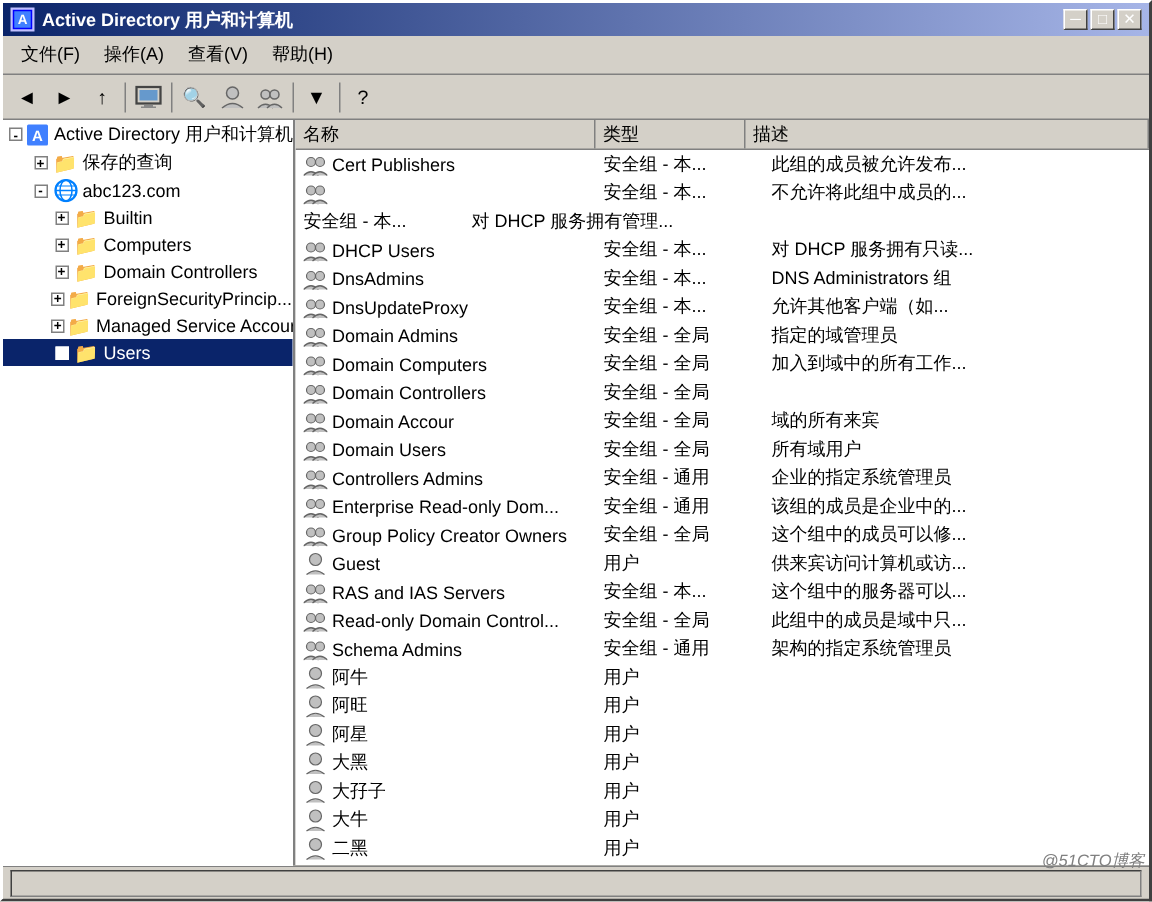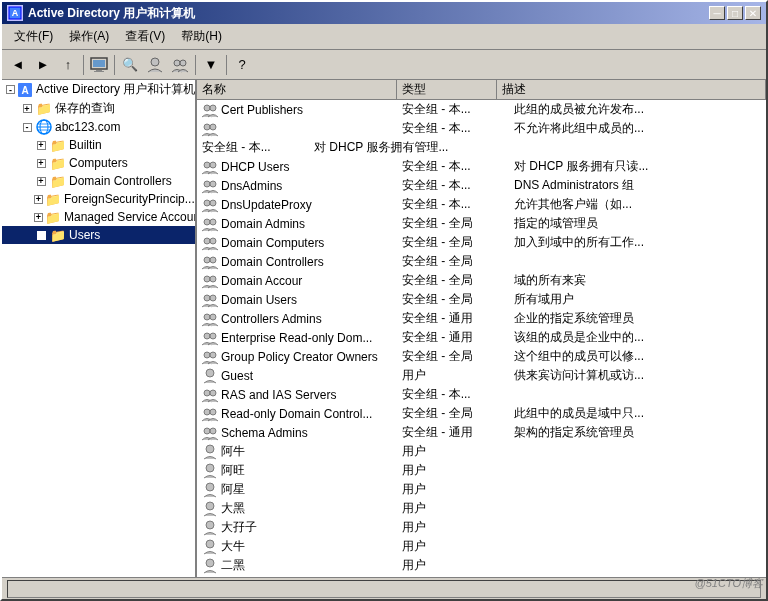--- a/index.html
+++ b/index.html
@@ -238,21 +238,21 @@
       border-top-color: #404040;
       border-left-color: #404040;
       padding: 1px 4px;
       font-size: 11px;
       height: 18px;
       display: flex;
       align-items: center;
     }
     .watermark {
       position: fixed;
-      bottom: 10px;
+      bottom: 20px;
       right: 5px;
       font-size: 11px;
       color: #808080;
       font-style: italic;
     }
     
     ::-webkit-scrollbar { width: 16px; height: 16px; }
     ::-webkit-scrollbar-track { background: #d4d0c8; }
     ::-webkit-scrollbar-thumb { background: #c0c0c0; border: 1px solid #808080; }
   </style>
@@ -633,20 +633,21 @@
                 <svg width="16" height="16" viewBox="0 0 16 16">
         <circle cx="5" cy="6" r="3" fill="#c0c0c0" stroke="#666" stroke-width="0.8"></circle>
         <circle cx="11" cy="6" r="3" fill="#c0c0c0" stroke="#666" stroke-width="0.8"></circle>
         <path d="M0 15 Q5 10 10 15" fill="#c0c0c0" stroke="#666" stroke-width="0.8"></path>
         <path d="M6 15 Q11 10 16 15" fill="#c0c0c0" stroke="#666" stroke-width="0.8"></path>
       </svg>
               </div>
         <span>RAS and IAS Servers</span>
       </div>
       <div class="list-cell cell-type">安全组 - 本...</div>
+      <div class="list-cell cell-desc">这个组中的服务器可以...</div>
     </div>
           <div class="list-row">
       <div class="list-cell cell-name">
         <div class="row-icon">
                 <svg width="16" height="16" viewBox="0 0 16 16">
         <circle cx="5" cy="6" r="3" fill="#c0c0c0" stroke="#666" stroke-width="0.8"></circle>
         <circle cx="11" cy="6" r="3" fill="#c0c0c0" stroke="#666" stroke-width="0.8"></circle>
         <path d="M0 15 Q5 10 10 15" fill="#c0c0c0" stroke="#666" stroke-width="0.8"></path>
         <path d="M6 15 Q11 10 16 15" fill="#c0c0c0" stroke="#666" stroke-width="0.8"></path>
       </svg>

